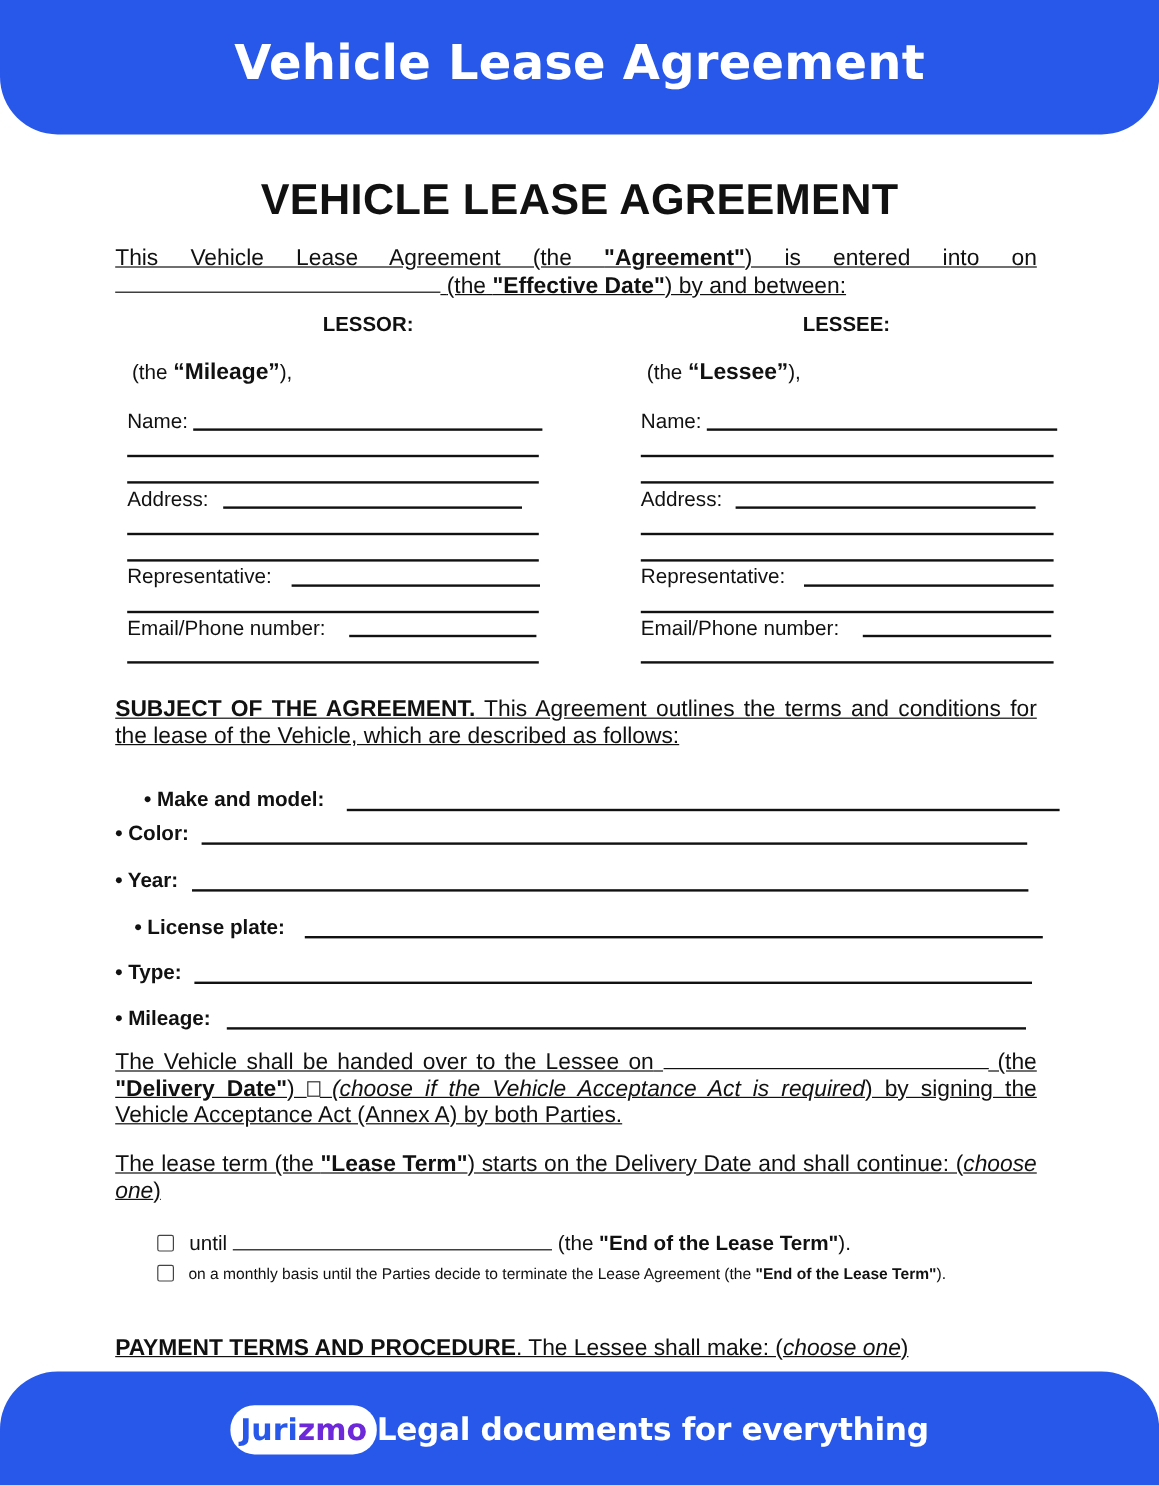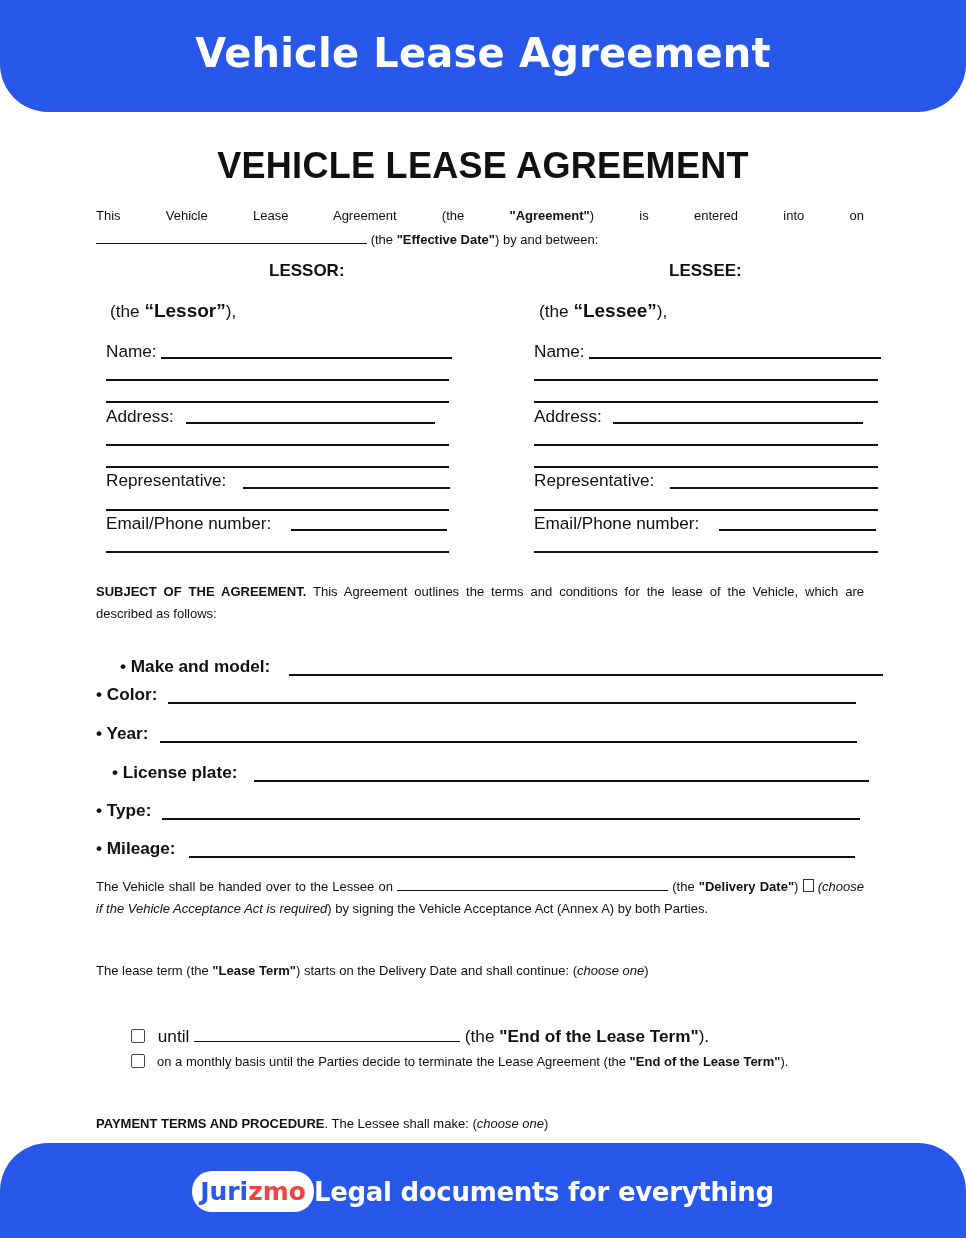--- a/index.html
+++ b/index.html
@@ -25,27 +25,27 @@
       display: flex; align-items: flex-start; justify-content: center;
       padding-top: 28px;
     }
     .brand-wrap { display: flex; align-items: center; }
     .brand-pill {
       background: #fff; border-radius: 20px; height: 41px; padding: 0 8px;
       display: flex; align-items: center;
       font-family: "DejaVu Sans", sans-serif; font-weight: bold; font-size: 25px;
     }
     .brand-pill .b1 { color: #2858ea; }
-    .brand-pill .b2 { color: #ef4444; }
+    .brand-pill .b2 { color: #6d28d9; }
     .tagline {
       font-family: "DejaVu Sans", sans-serif; font-weight: bold;
       color: #fff; font-size: 26px; letter-spacing: -0.3px;
     }
 
-    .doc { position: absolute; left: 96px; width: 768px; font-size: 13px; line-height: 22px; }
+    .doc { position: absolute; left: 96px; width: 768px; font-size: 19px; line-height: 22px; text-decoration: underline; }
     .doc-title {
       position: absolute; left: 0; width: 966px; top: 145px;
       text-align: center; font-weight: bold; font-size: 36px; letter-spacing: 0.3px;
     }
     .justify { text-align: justify; text-align-last: left; }
     .justify-full { text-align: justify; text-align-last: justify; }
     b { font-weight: bold; }
     .blank { display: inline-block; border-bottom: 1.6px solid #111; height: 16px; vertical-align: baseline; }
 
     .col { position: absolute; width: 350px; font-size: 17.2px; }
@@ -81,21 +81,21 @@
   <div style="margin-top:1px;">
     <span class="blank" style="width:271px;"></span>
     <span>(the</span>
     <b>"Effective Date"</b><span>) by and between:</span>
   </div>
 </div>
 
 <div class="col" style="left:96px; top:258px; height:300px;">
   <div class="head" style="left:173px; top:3px;">LESSOR:</div>
   <div class="the" style="left:14px; top:42px;">
-    <span>(the </span><b>“Lessor”</b><span>),</span>
+    <span>(the </span><b>“Mileage”</b><span>),</span>
   </div>
   <div class="lbl" style="left:10px; top:83px;">Name:</div>
   <div class="line" style="left:65px; top:99px; width:291px;"></div>
   <div class="line" style="left:10px; top:121px; width:343px;"></div>
   <div class="line" style="left:10px; top:143px; width:343px;"></div>
   <div class="lbl" style="left:10px; top:148px;">Address:</div>
   <div class="line" style="left:90px; top:164px; width:249px;"></div>
   <div class="line" style="left:10px; top:186px; width:343px;"></div>
   <div class="line" style="left:10px; top:208px; width:343px;"></div>
   <div class="lbl" style="left:10px; top:212px;">Representative:</div>

